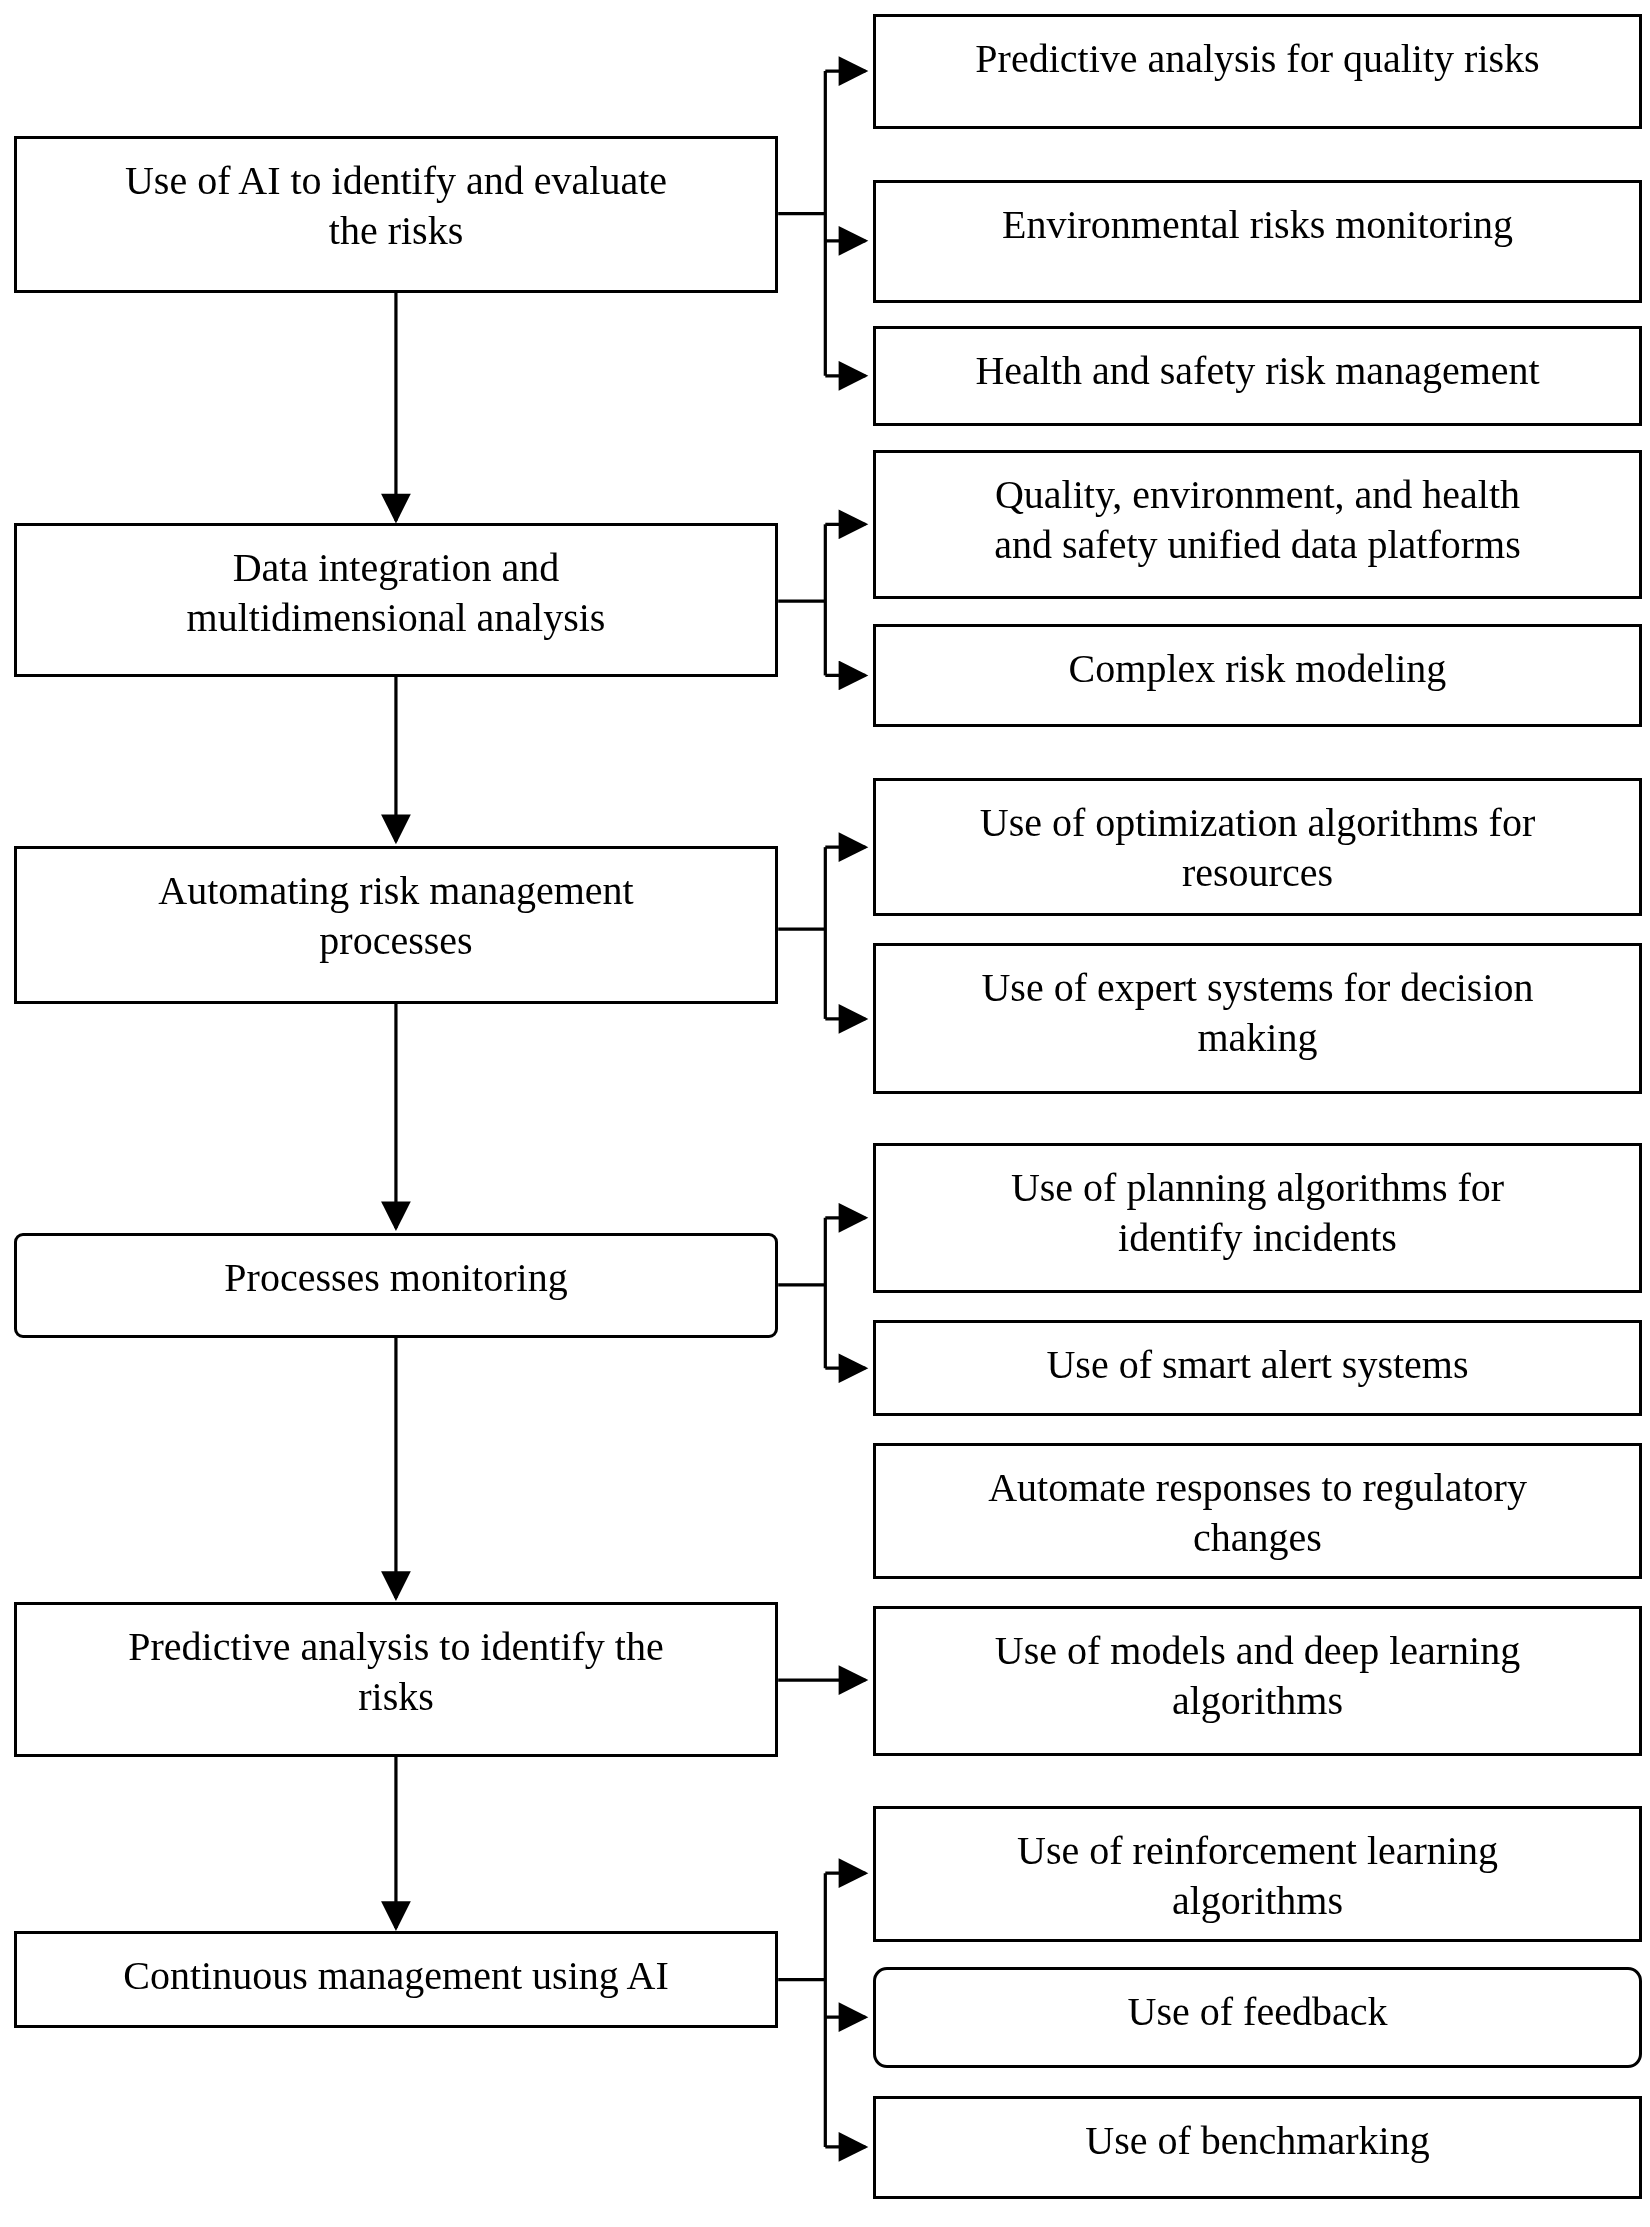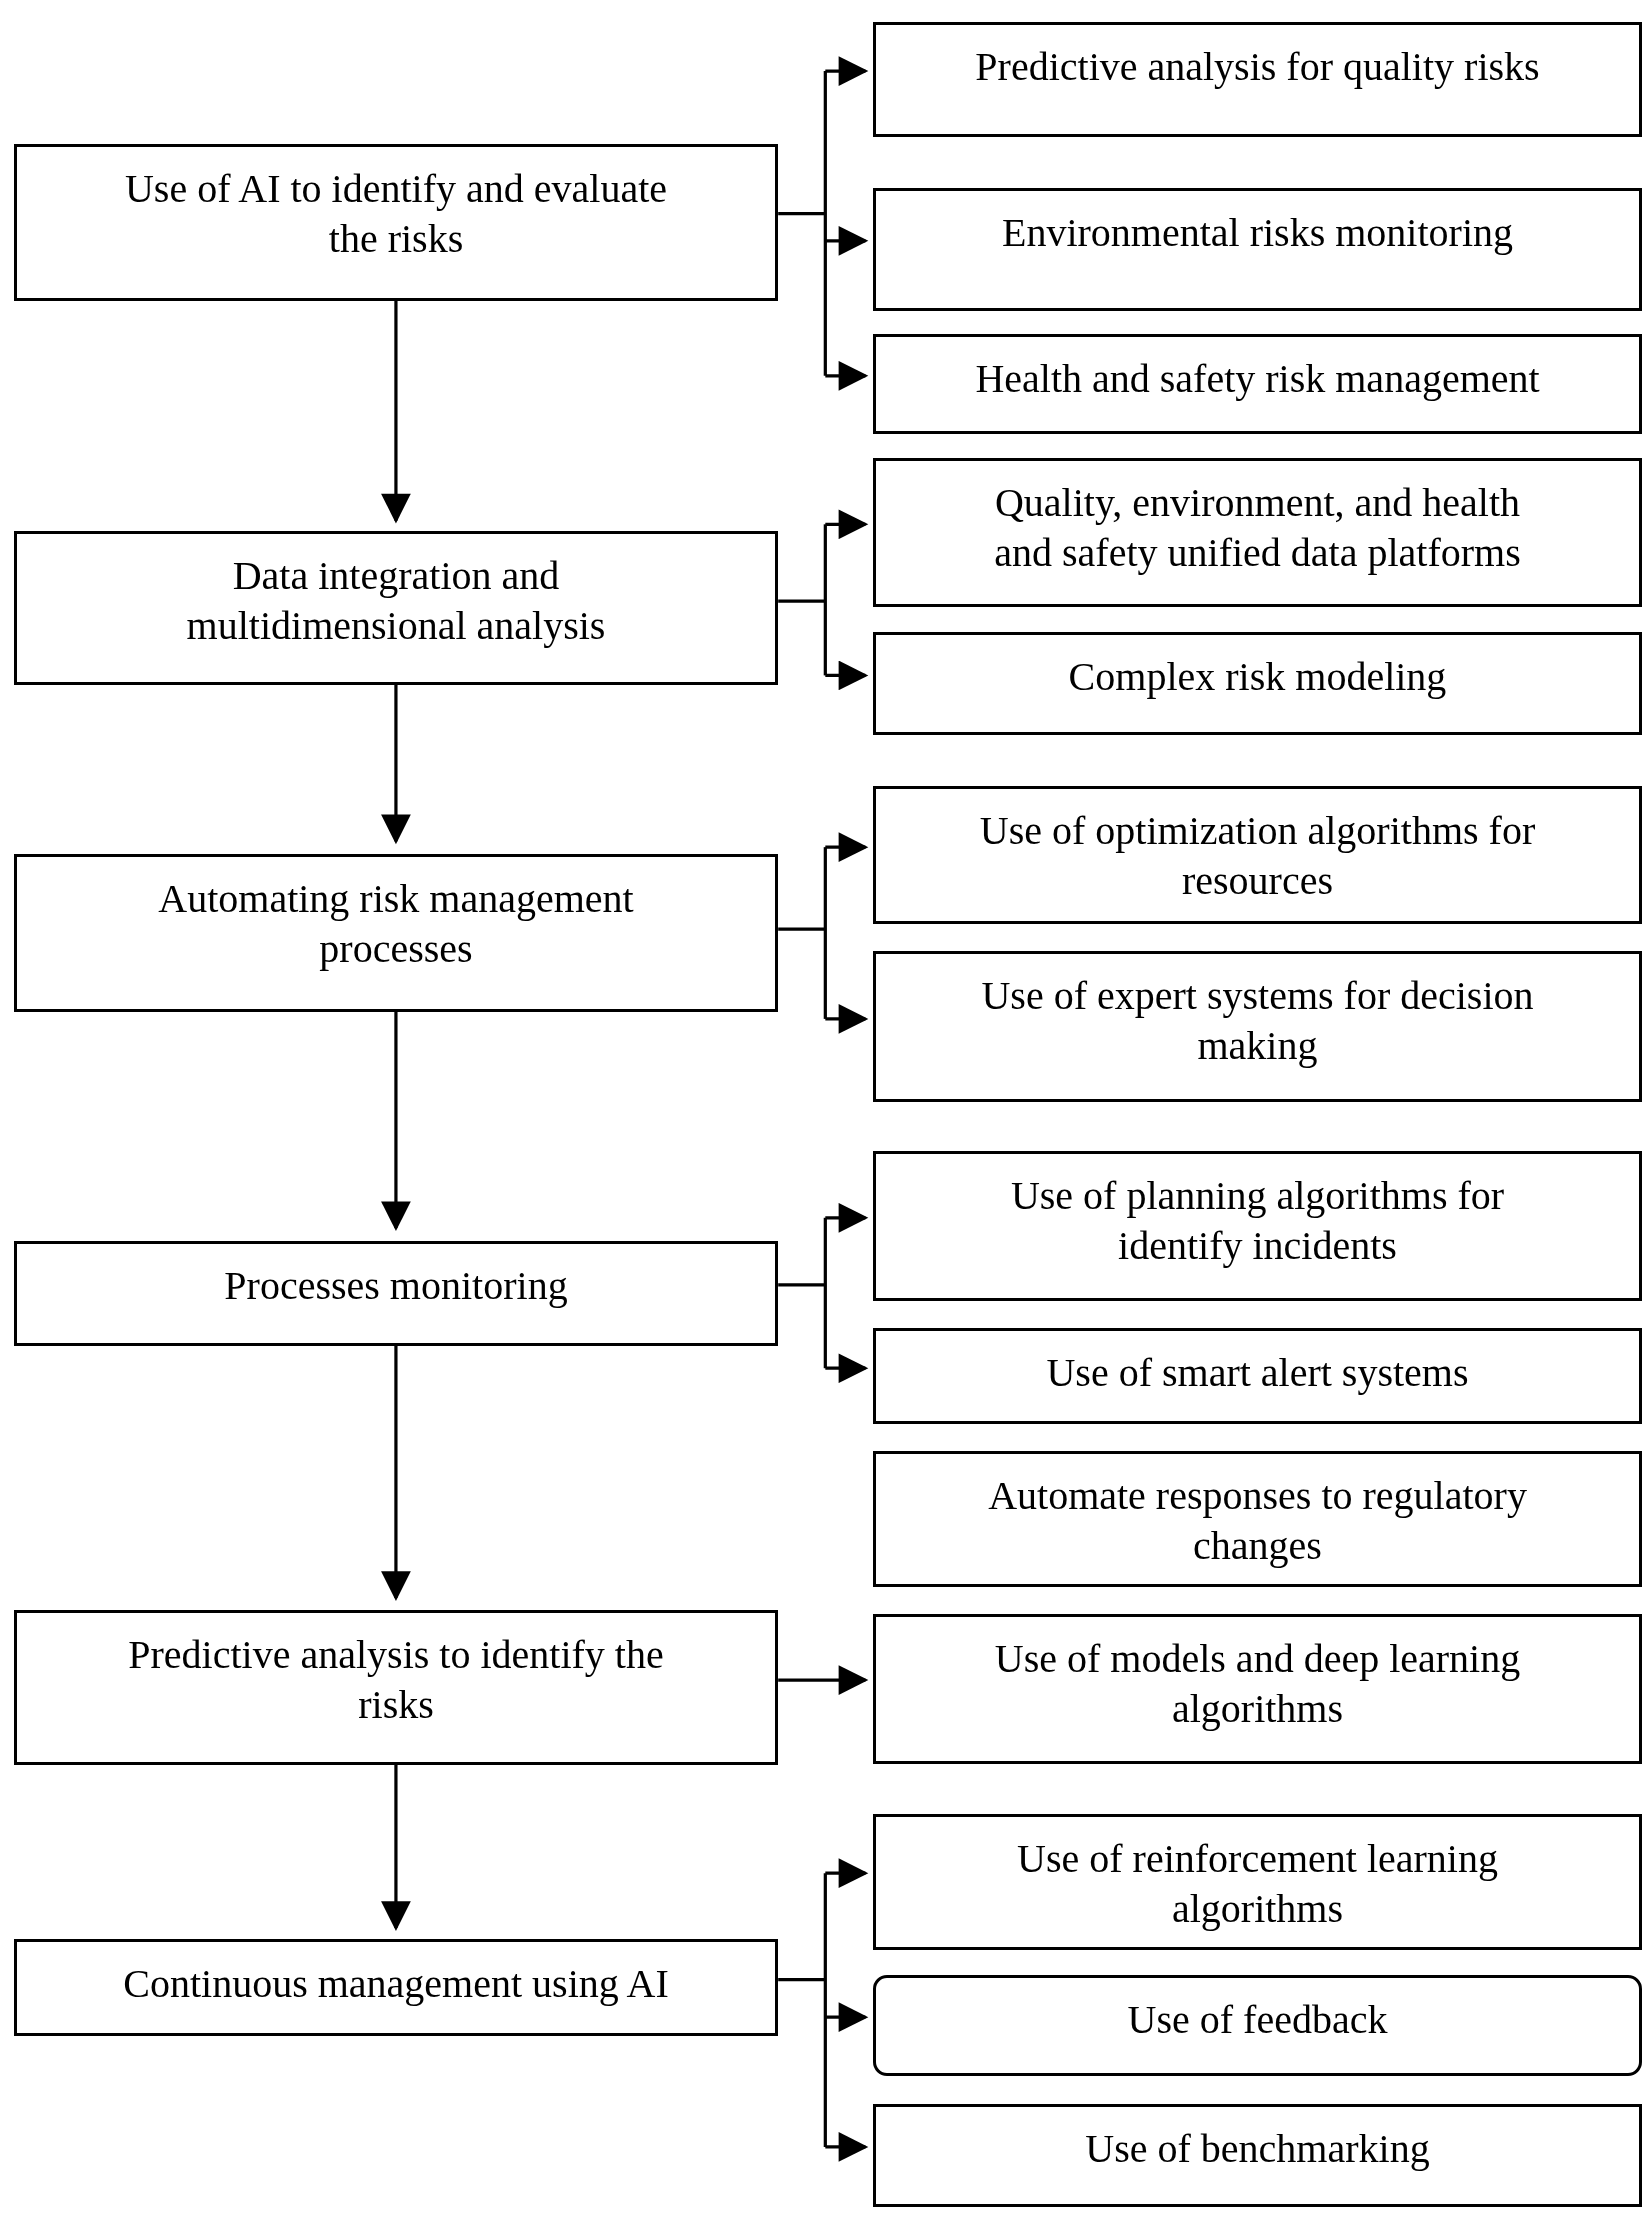--- a/index.html
+++ b/index.html
@@ -28,21 +28,20 @@
     border: 3.9px solid #000;
     background: #ffffff;
     display: flex;
     justify-content: center;
     align-items: flex-start;
     padding: 17px 19.4px 0 19.4px;
     text-align: center;
     font-size: 40px;
     line-height: 1.24;
     white-space: pre-line;
-    margin-top: 8px;
   }
   .left-col  { left: 14px;   width: 764px; }
   .right-col { left: 873px; width: 769px; }
 </style>
 </head>
 <body>
 
 <div id="canvas">
 
   <svg id="connectors" viewBox="0 0 2555 3449" xmlns="http://www.w3.org/2000/svg">
@@ -102,21 +101,21 @@
       <line x1="1278" y1="3325" x2="1340" y2="3325" marker-end="url(#arr)"></line>
     </g>
   </svg>
 
   <div class="box left-col" style="top:136px;  height:157px;">Use of AI to identify and evaluate
 the risks</div>
   <div class="box left-col" style="top:523px;  height:154px;">Data integration and
 multidimensional analysis</div>
   <div class="box left-col" style="top:846px; height:158px;">Automating risk management
 processes</div>
-  <div class="box left-col" style="top:1233px; height:105px;">Processes monitoring</div>
+  <div class="box left-col" style="top:1233px; height:105px;border-radius:9px;">Processes monitoring</div>
   <div class="box left-col" style="top:1602px; height:155px;">Predictive analysis to identify the
 risks</div>
   <div class="box left-col" style="top:1931px; height:97px;">Continuous management using AI</div>
 
   <div class="box right-col" style="top:14px;   height:115px;">Predictive analysis for quality risks</div>
   <div class="box right-col" style="top:180px;  height:123px;">Environmental risks monitoring</div>
   <div class="box right-col" style="top:326px;  height:100px;">Health and safety risk management</div>
   <div class="box right-col" style="top:450px;  height:149px;">Quality, environment, and health
 and safety unified data platforms</div>
   <div class="box right-col" style="top:624px;  height:103px;">Complex risk modeling</div>

